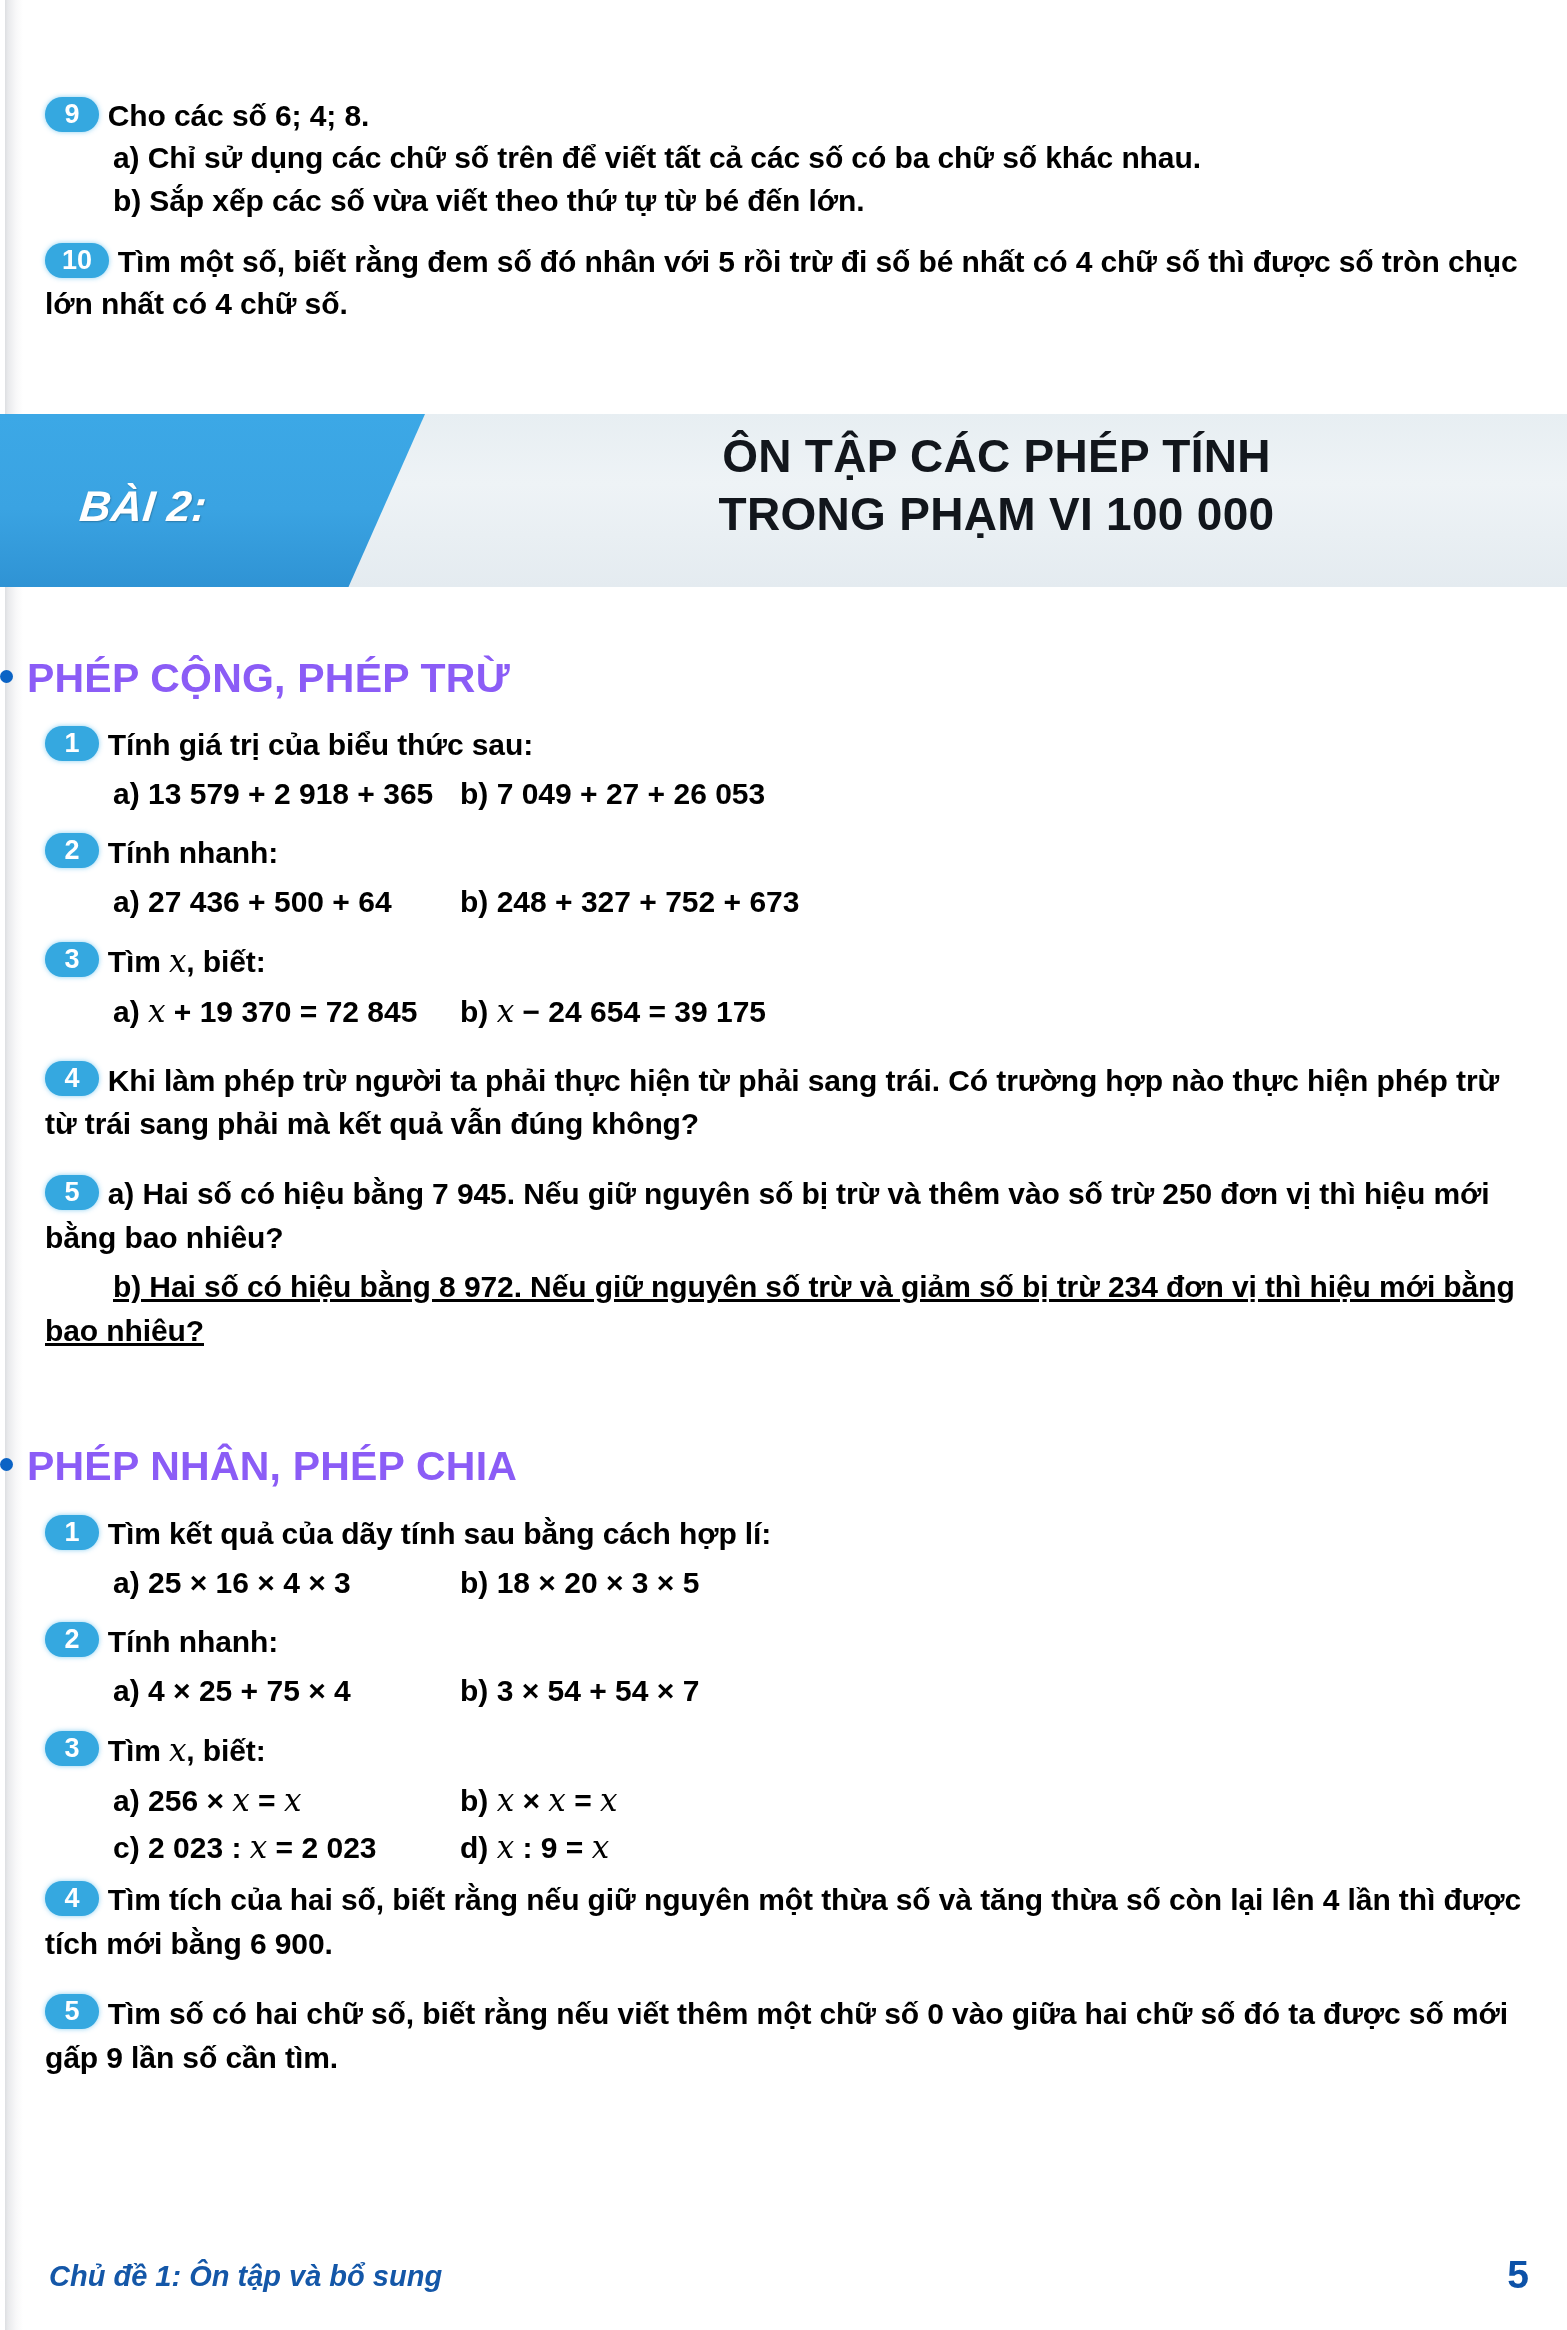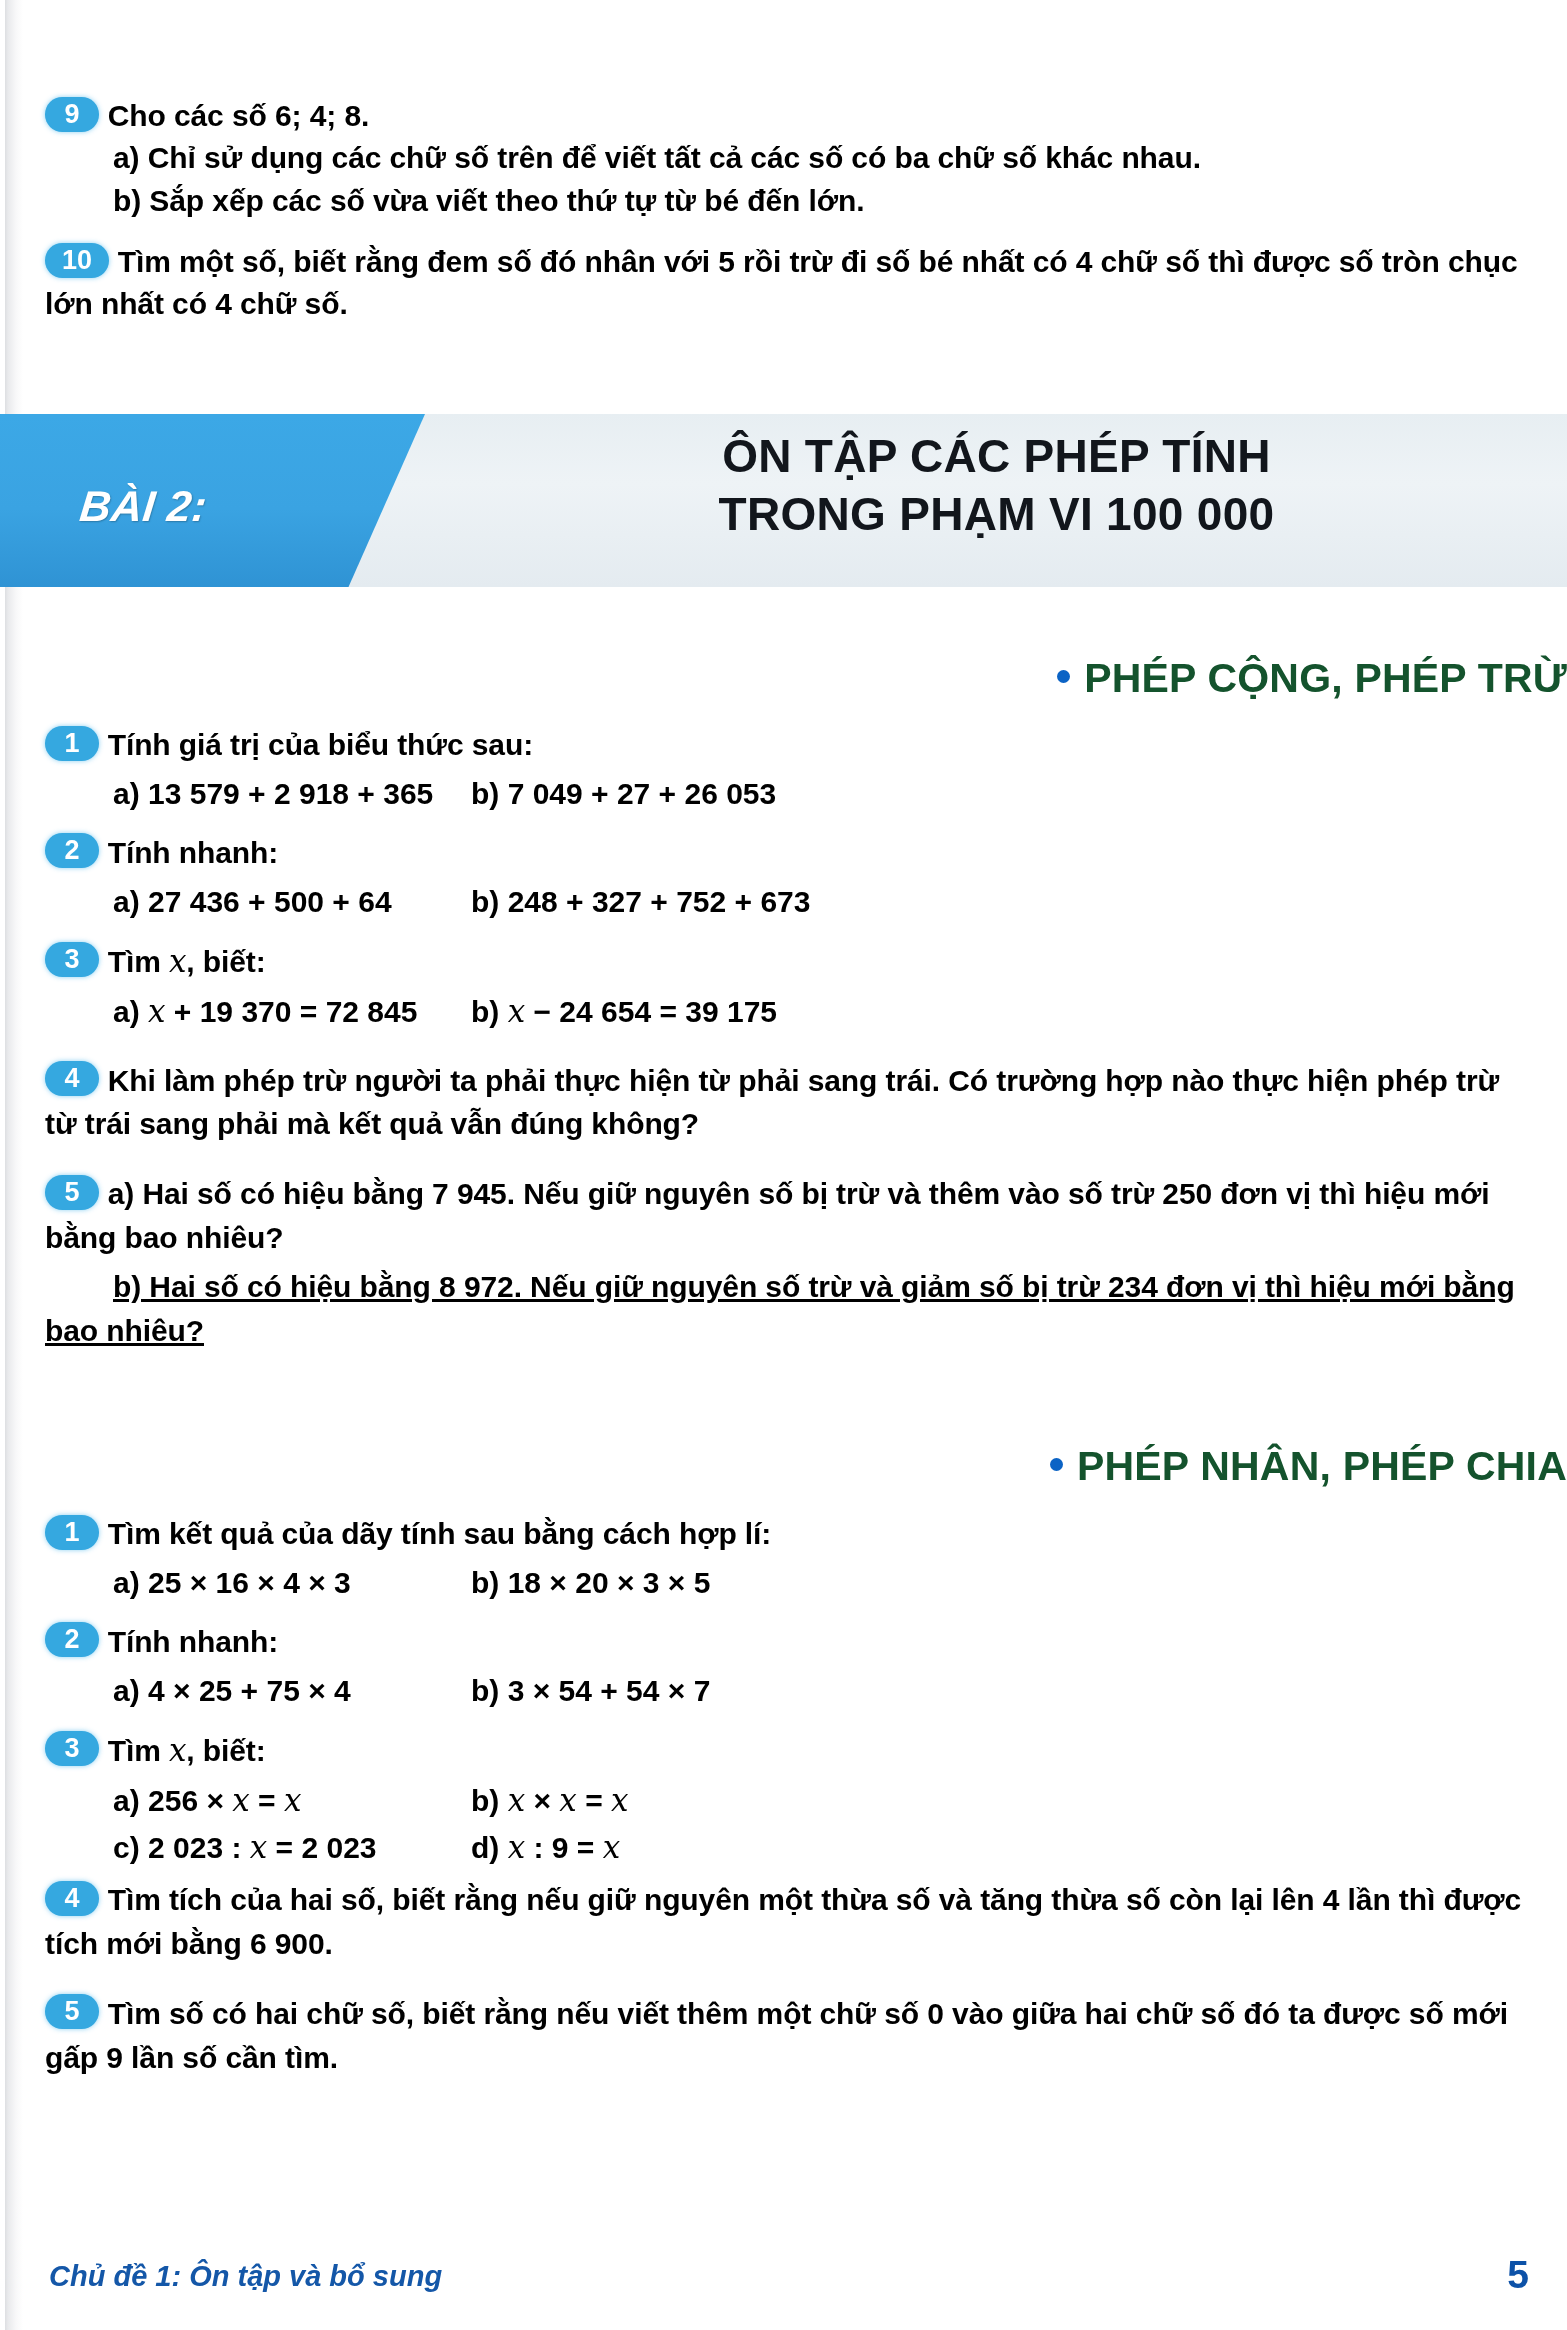--- a/index.html
+++ b/index.html
@@ -85,21 +85,20 @@
     line-height: 1.42;
   }
 
   
   .row2 {
     display: flex;
     margin-left: 68px;
     font-size: 30px;
     font-weight: 700;
     line-height: 1.5;
-    gap: 11px;
   }
   .row2 .col-a { width: 347px; flex: 0 0 347px; }
   .row2 .col-b { flex: 1 1 auto; }
 
   .mvar {
     font-family: "DejaVu Serif", "Liberation Serif", serif;
     font-style: italic;
     font-weight: 400;
     font-size: 31px;
   }
@@ -151,22 +150,22 @@
     text-align: center;
     letter-spacing: 0.3px;
   }
   .banner-title .l2 { display: block; }
 
   
   .sec-head {
     position: absolute;
     left: 0;
     width: 1567px;
-    text-align: right;
-    color: #14532d;
+    text-align: left;
+    color: #8b5cf6;
     font-size: 41px;
     font-weight: 700;
     letter-spacing: 0.2px;
   }
   .sec-head .dot {
     display: inline-block;
     width: 13px; height: 13px;
     border-radius: 50%;
     background: #0b63c5;
     vertical-align: 8.7px;

